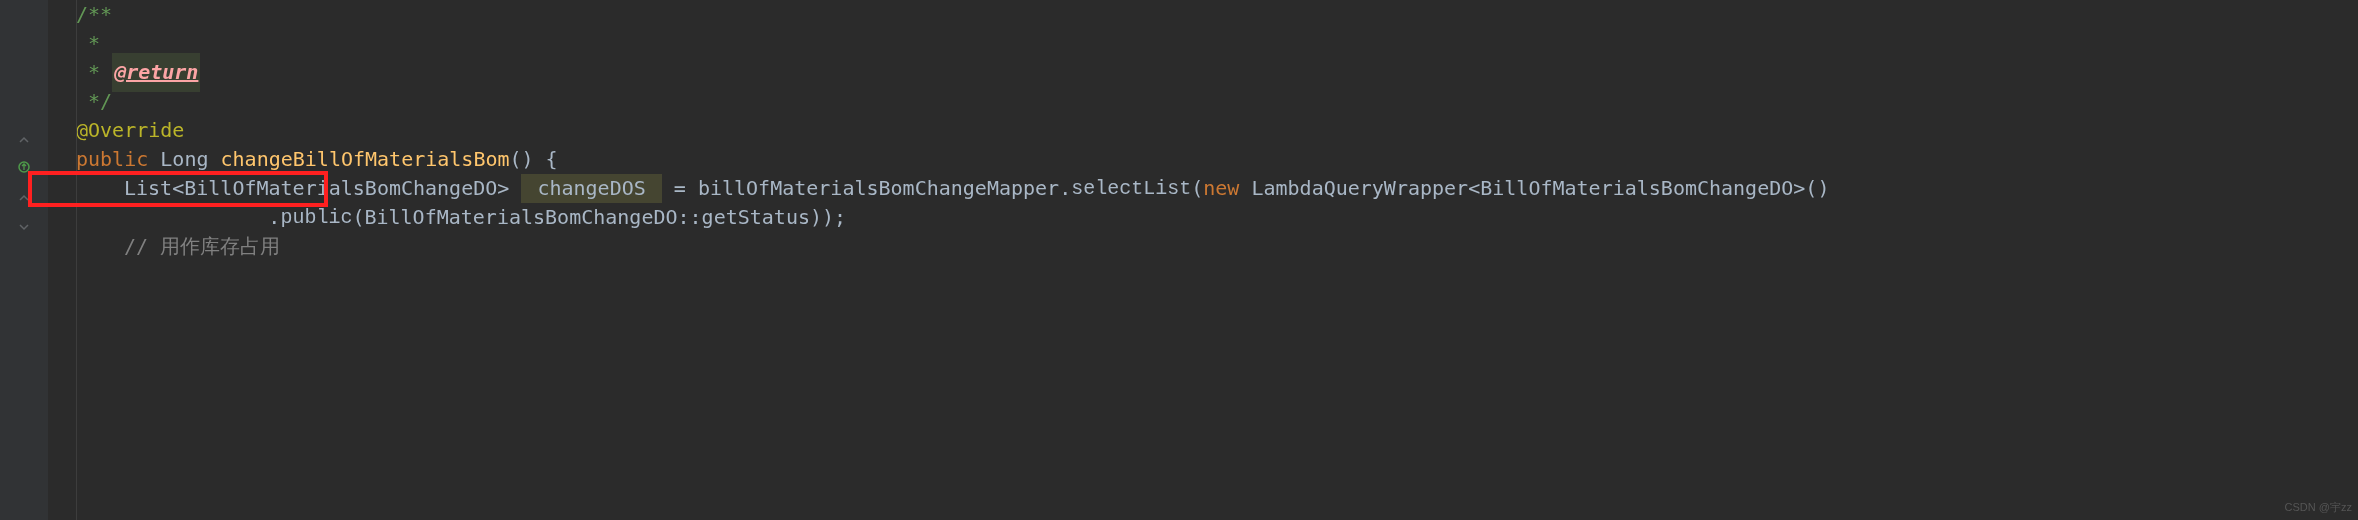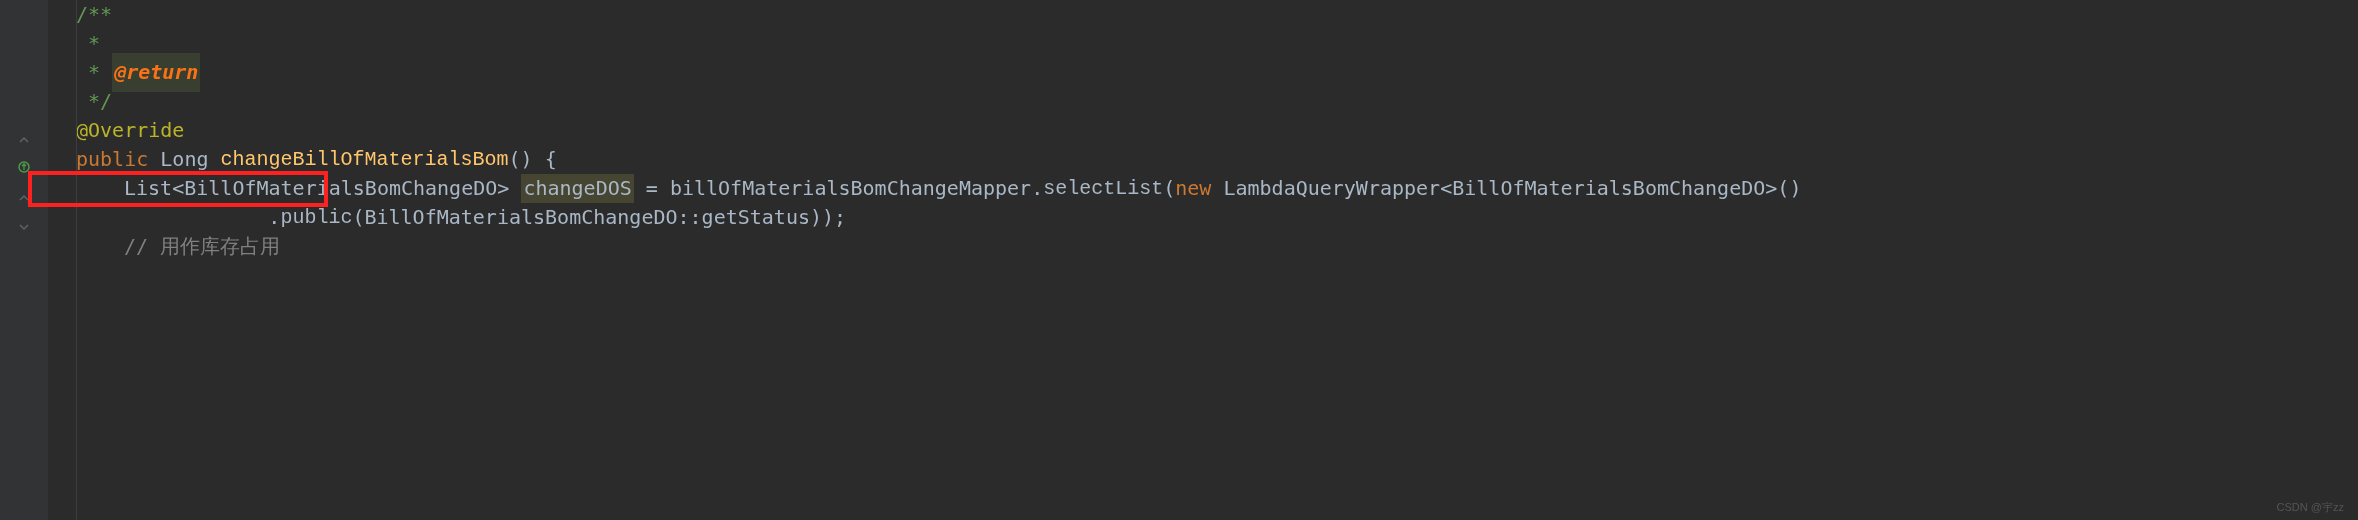--- a/index.html
+++ b/index.html
@@ -63,49 +63,50 @@
     .indent-guide {
       position: absolute;
       width: 1px;
       background-color: #3d3d3d;
       top: 0;
       bottom: 0;
       left: 28px;
     }
     .comment { color: #629755; }
     .doc-tag { 
-      color: #f97316; 
+      color: #fca5a5; 
       font-style: italic; 
+      text-decoration: underline;
       font-weight: bold;
       background-color: rgba(80, 100, 60, 0.35);
       padding: 5px 2px;
     }
     .annotation { color: #bbb529; }
     .keyword { color: #cc7832; }
     .type { color: #a9b7c6; }
-    .method-name { color: #ffc66d; font-family: Liberation Mono, monospace; }
+    .method-name { color: #ffc66d; }
     .line-comment { color: #808080; }
     .identifier { color: #a9b7c6; }
     .variable-hl { 
       color: #a9b7c6; 
       background-color: #454531;
-      padding: 0 2px;
+      padding: 0 16px;
     }
     .method-call { color: #a9b7c6; font-family: Liberation Mono, monospace; }
     .operator { color: #a9b7c6; }
     .paren { color: #a9b7c6; }
     .highlight-box {
       position: absolute;
       border: 4px solid #ff2020;
       pointer-events: none;
     }
     .watermark {
       position: absolute;
       bottom: 4px;
-      right: 14px;
+      right: 6px;
       font-size: 11px;
       color: #555;
       font-family: sans-serif;
     }
   </style>
 </head>
 <body>
 
 <div class="gutter">
   <div class="gutter-line"></div>

